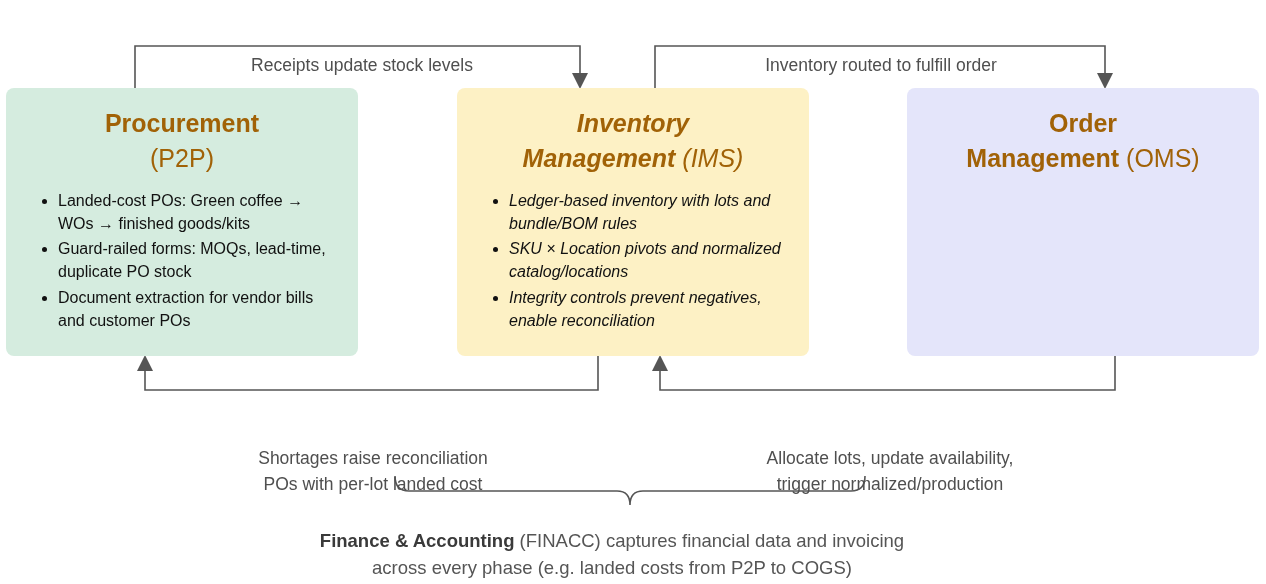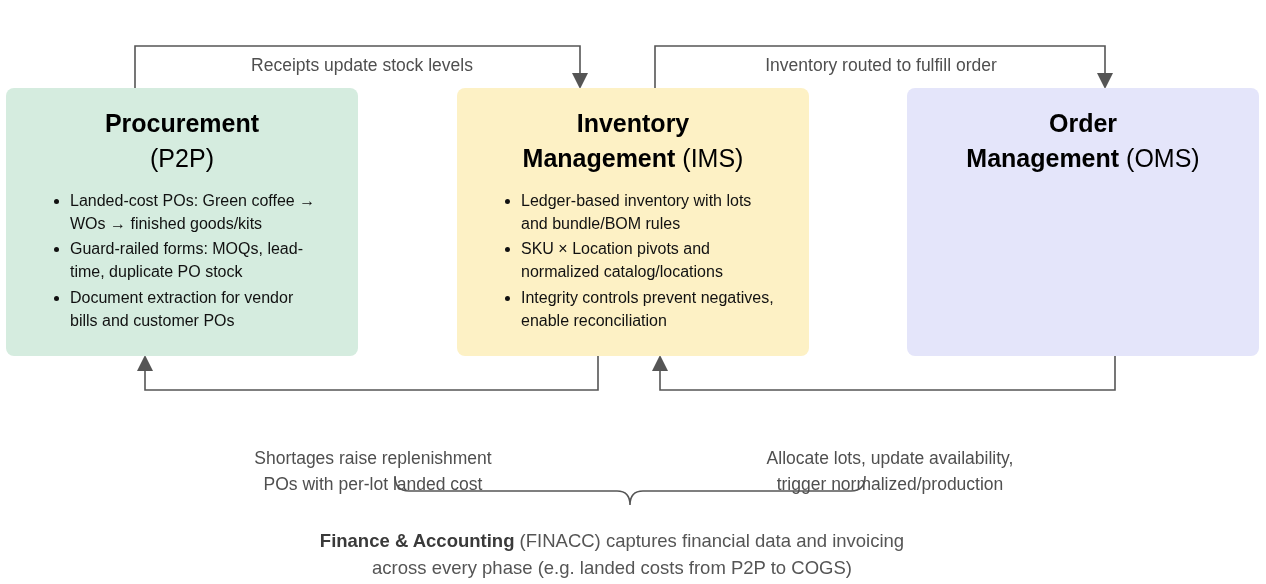--- a/index.html
+++ b/index.html
@@ -23,26 +23,26 @@
   .box-1{left:6px;}
   .box-2{left:457px;}
   .box-3{left:907px;}
 
   .box h2{
     margin:0 0 14px 0;
     text-align:center;
     font-size:25px;
     line-height:1.4;
     font-weight:700;
-    color:#000000;
+    color:#a16207;
   }
   .box h2 .reg{font-weight:400;}
 
   .box ul{
-    margin:12px;
+    margin:0;
     padding-left:30px;
     font-size:16px;
     line-height:1.42;
     color:#111111;
   }
   .box li{margin-bottom:3px;}
 
   .arrow-label{
     position:absolute;
     transform:translateX(-50%);
@@ -96,21 +96,21 @@
       <span></span>
       <span class="reg">(P2P)</span>
     </h2>
     <ul>
       <li>Landed-cost POs: Green coffee → WOs → finished goods/kits</li>
       <li>Guard-railed forms: MOQs, lead-time, duplicate PO stock</li>
       <li>Document extraction for vendor bills and customer POs</li>
     </ul>
   </section>
 
-  <section class="box box-2" style="background-color: rgb(253, 241, 197);">
+  <section class="box box-2" style="background-color: rgb(253, 241, 197); font-style: italic;">
     <h2>
       <span>Inventory</span><br>
       <span>Management</span>
       <span class="reg">(IMS)</span>
     </h2>
     <ul>
       <li>Ledger-based inventory with lots and bundle/BOM rules</li>
       <li>SKU × Location pivots and normalized catalog/locations</li>
       <li>Integrity controls prevent negatives, enable reconciliation</li>
     </ul>
@@ -118,21 +118,21 @@
 
   <section class="box box-3" style="background-color: rgb(228, 229, 250);">
     <h2>
       <span>Order</span><br>
       <span>Management</span>
       <span class="reg">(OMS)</span>
     </h2>
   </section>
 
   <div class="arrow-label" style="left:373px;top:405px;">
-    <div>Shortages raise replenishment</div>
+    <div>Shortages raise reconciliation</div>
     <div>POs with per-lot landed cost</div>
   </div>
 
   <div class="arrow-label" style="left:890px;top:405px;">
     <div>Allocate lots, update availability,</div>
     <div>trigger normalized/production</div>
   </div>
 
   <div class="footer-caption">
     <div><span class="fb">Finance &amp; Accounting</span><span> (FINACC) captures financial data and invoicing</span></div>

